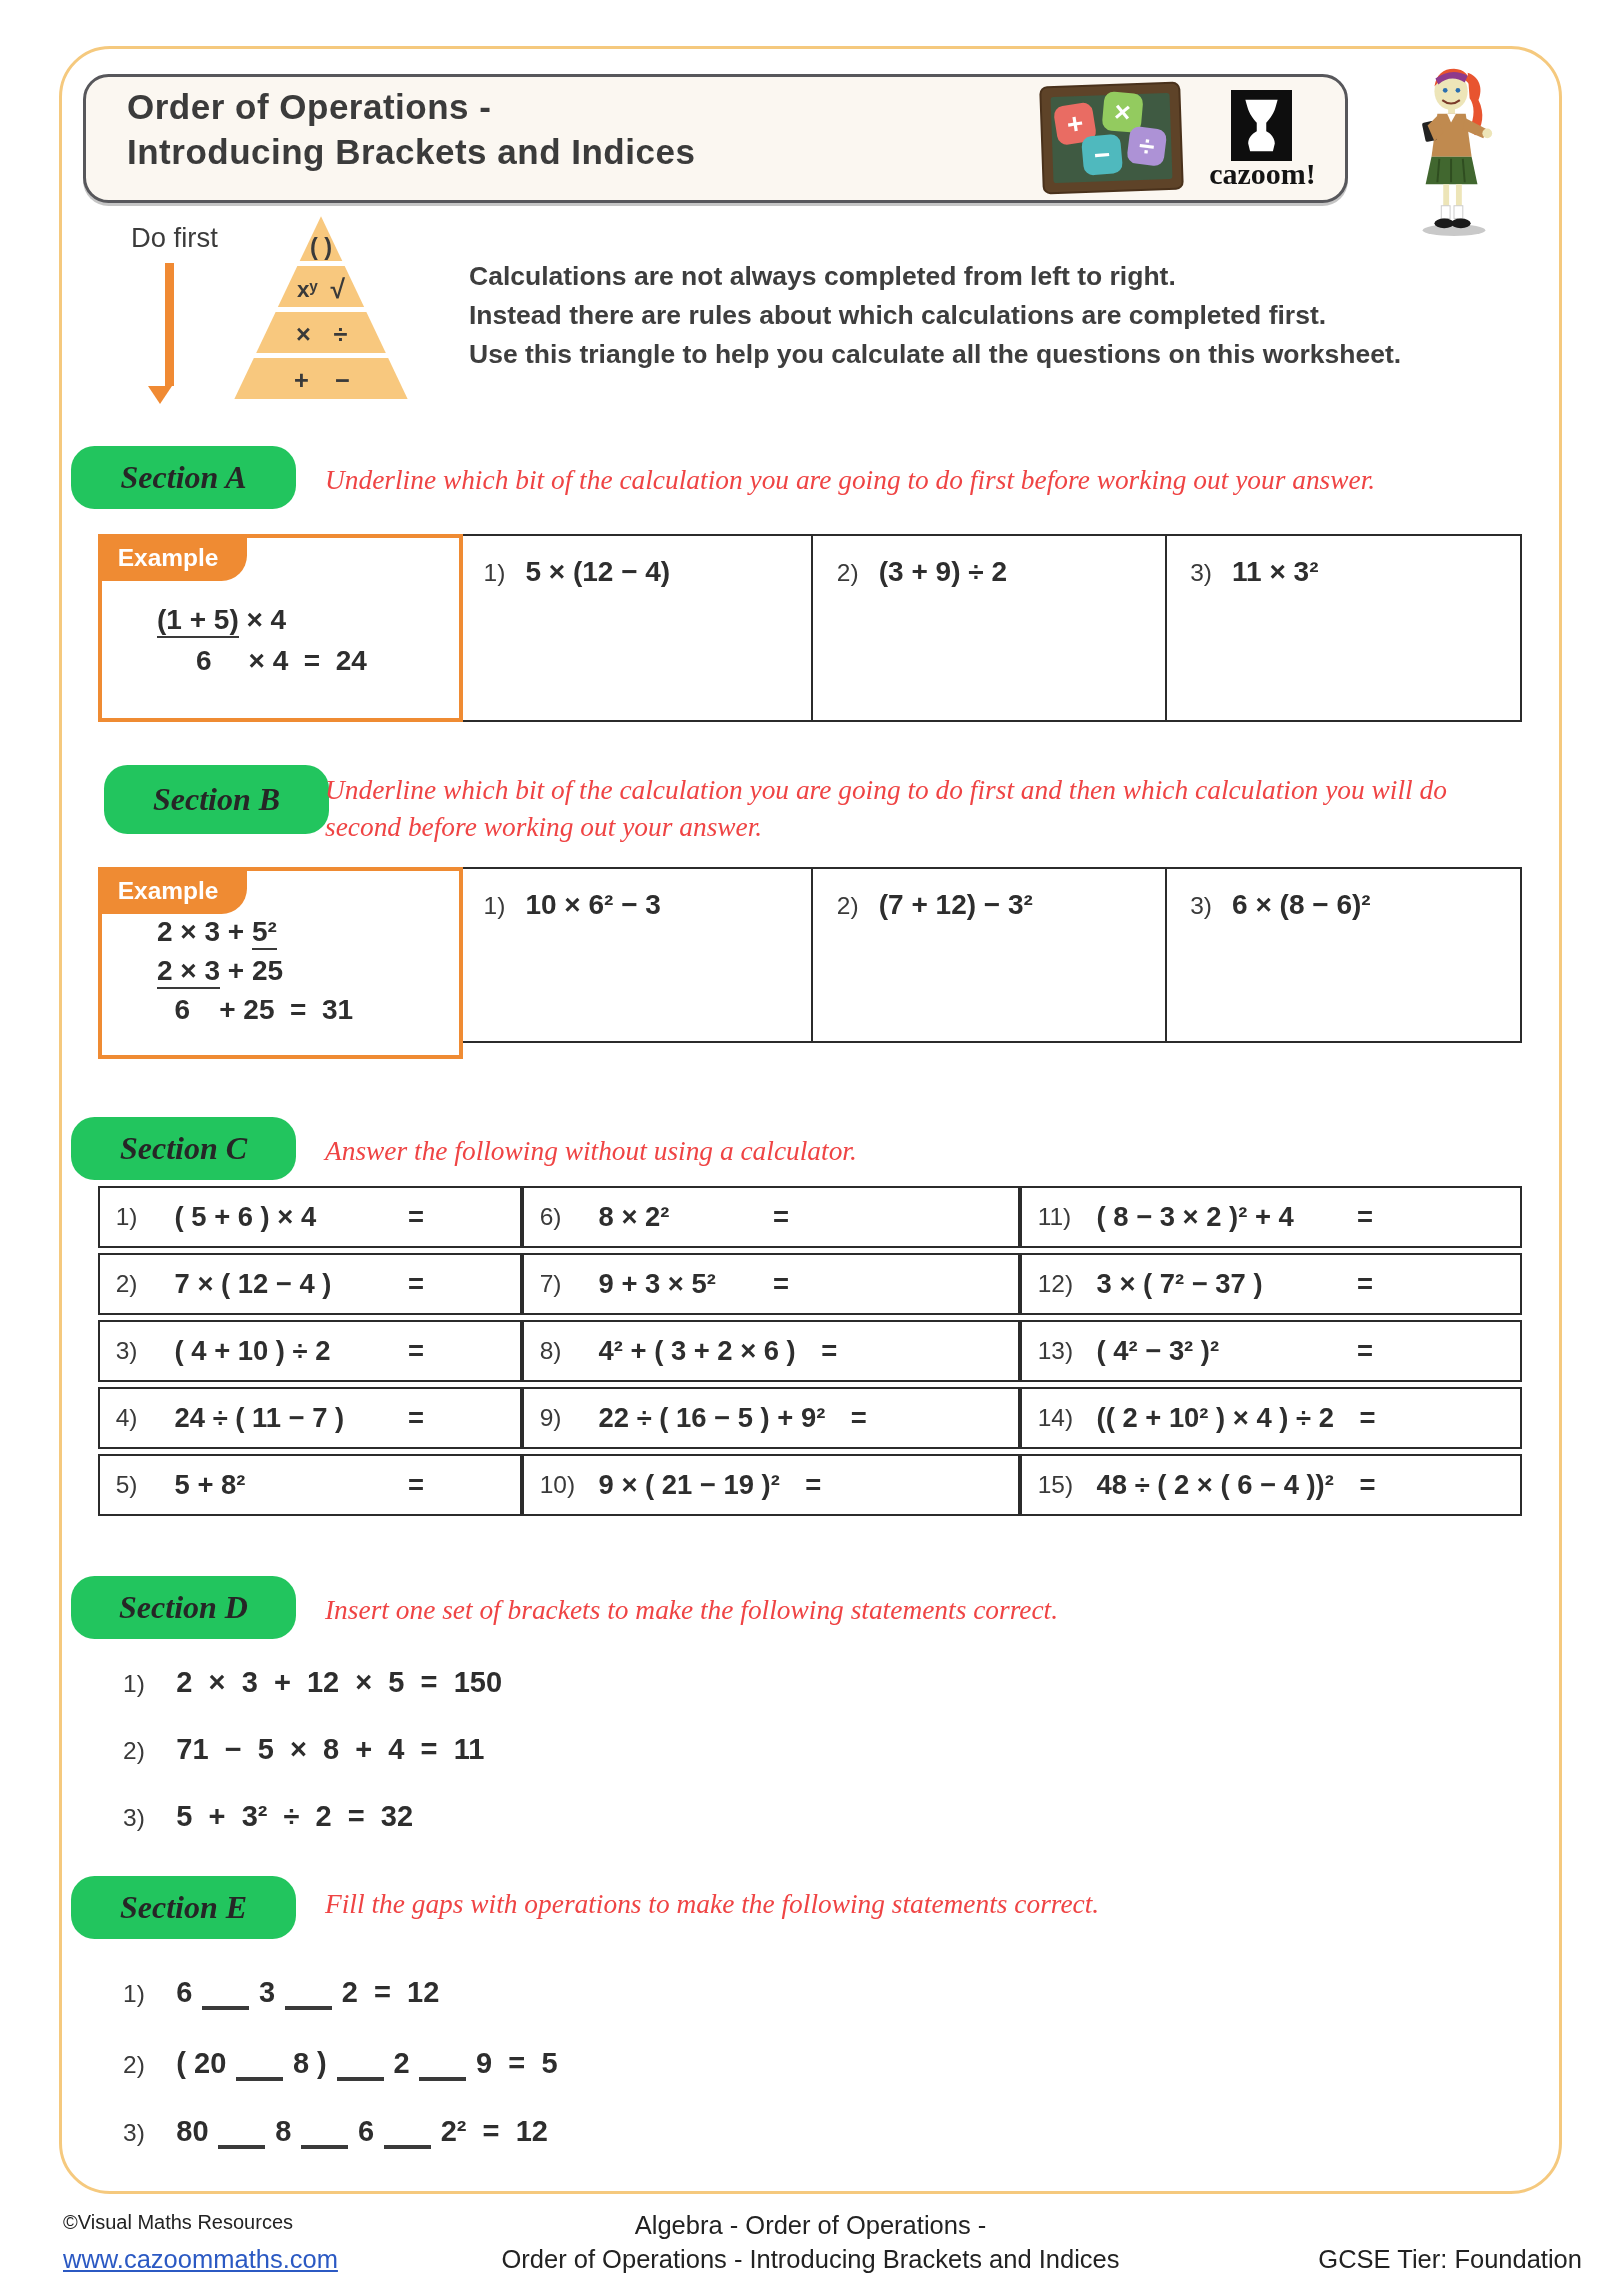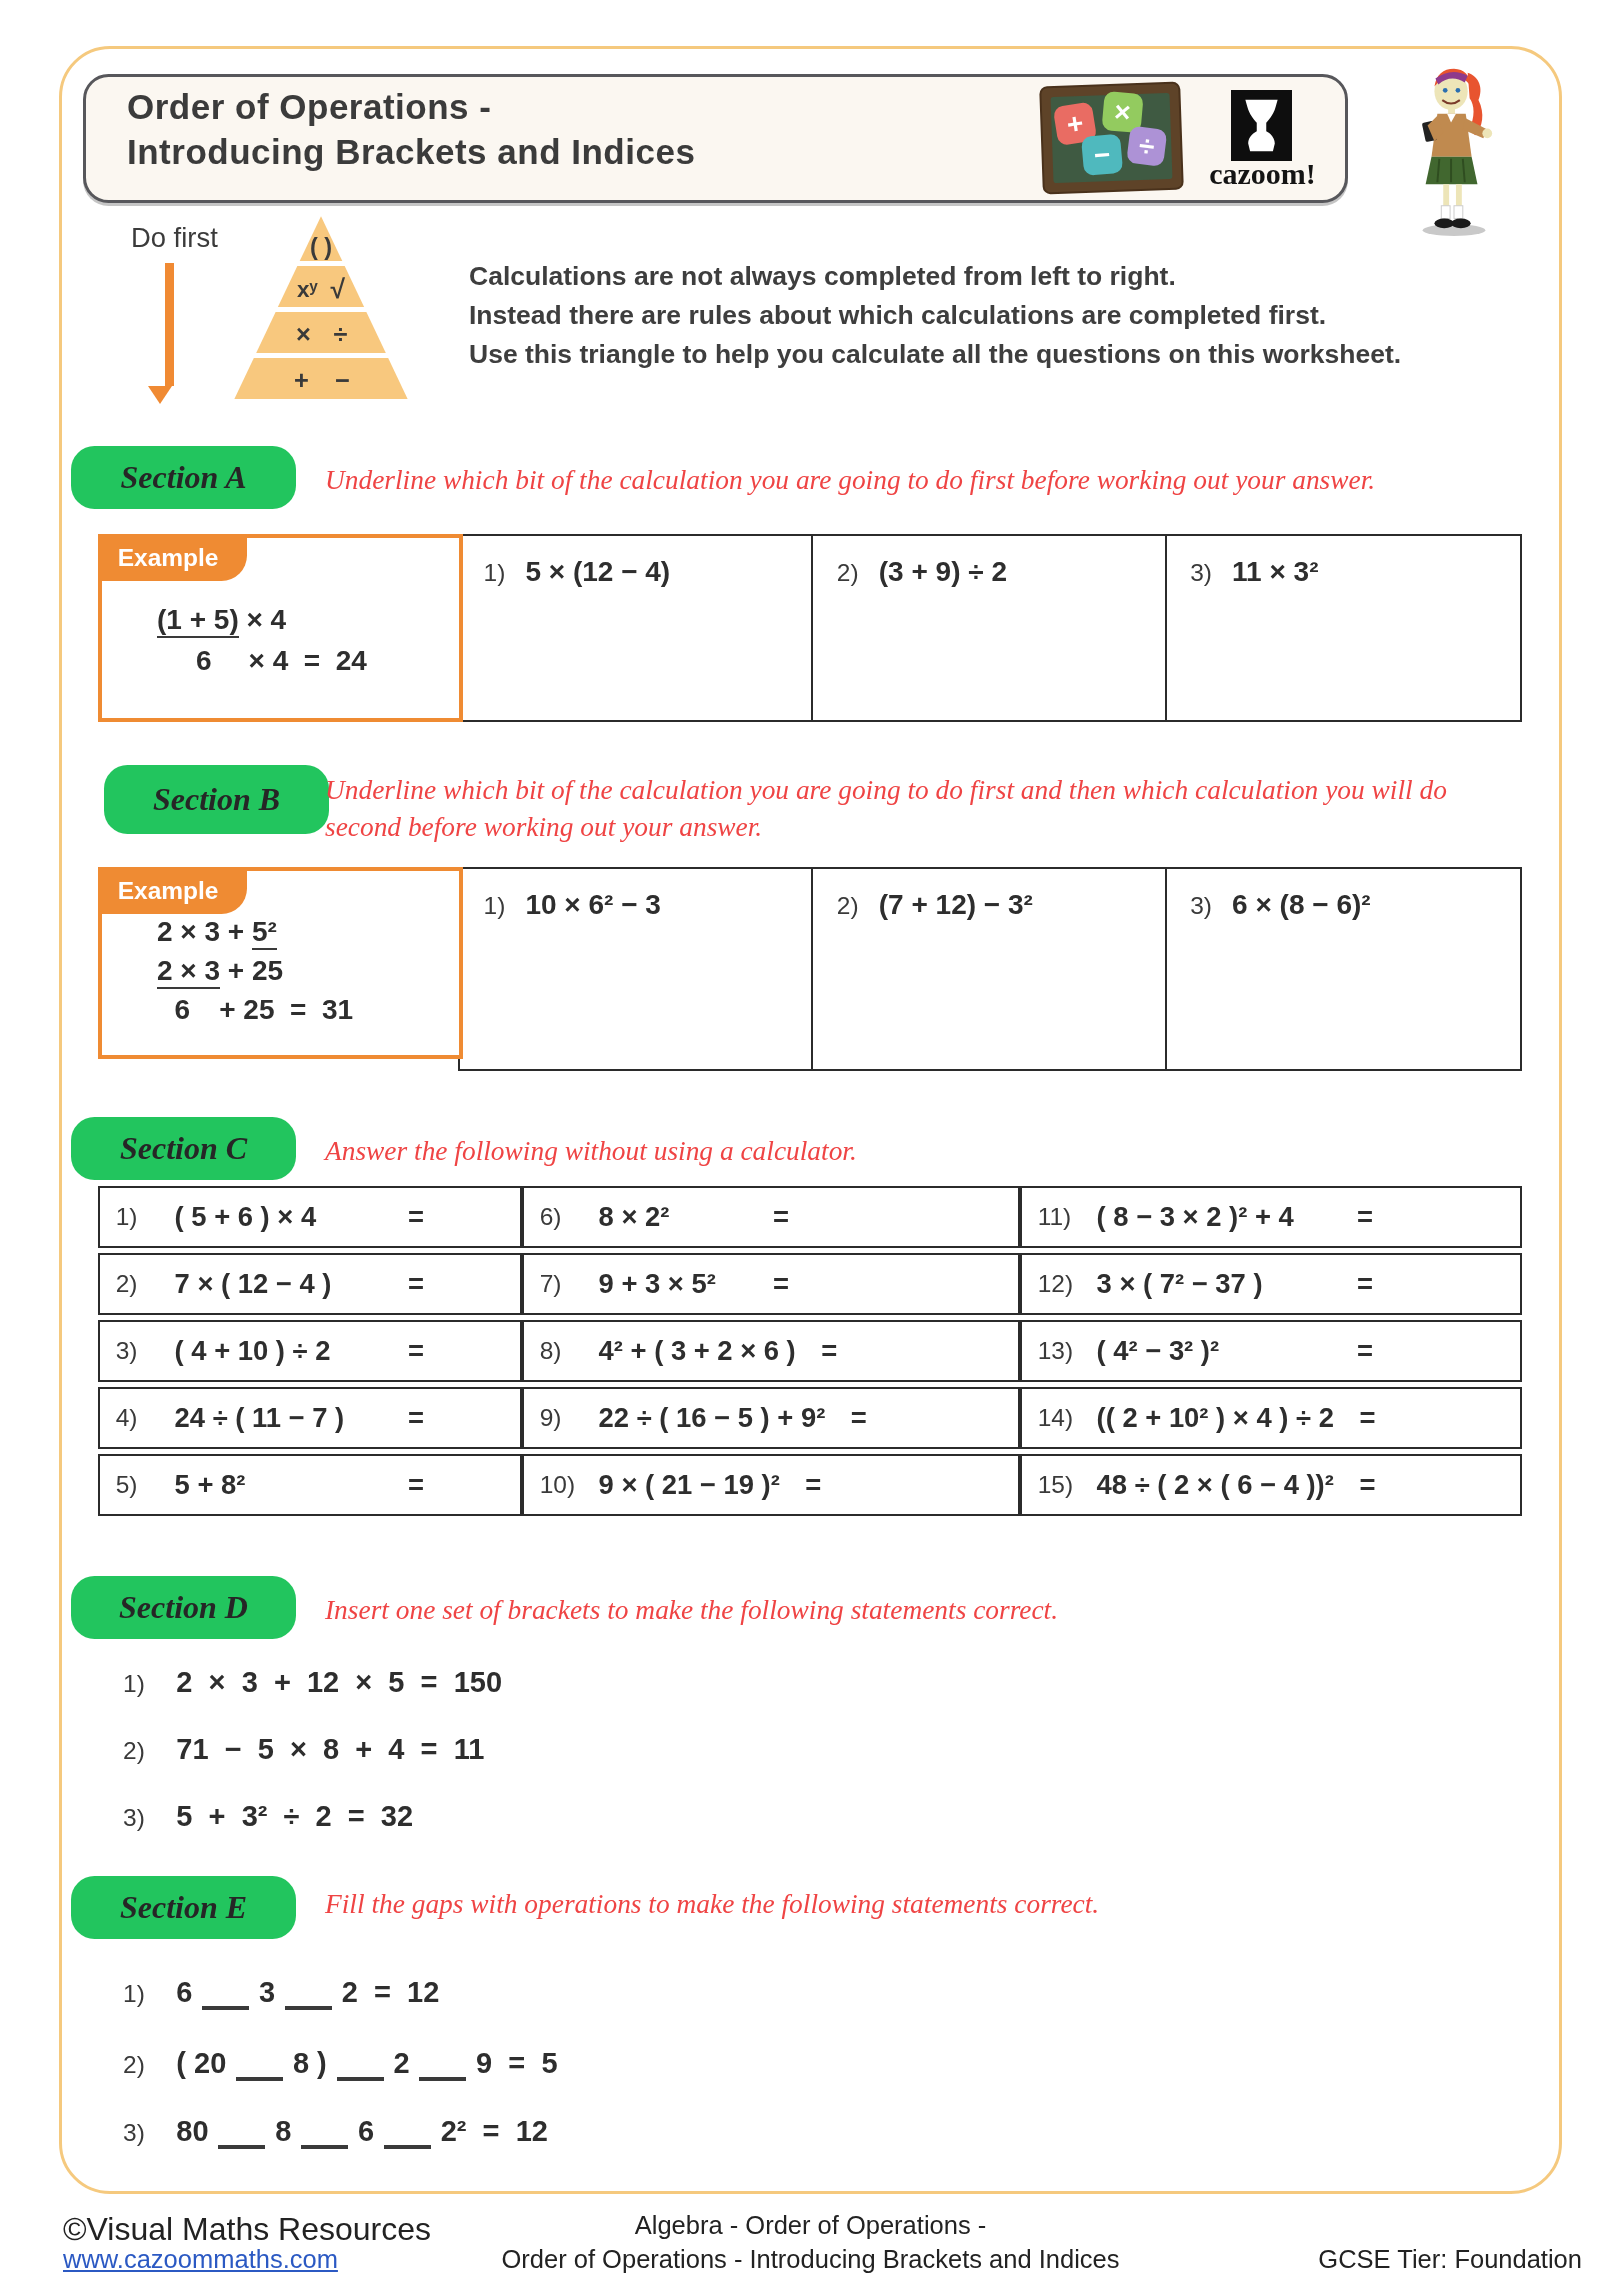--- a/index.html
+++ b/index.html
@@ -74,21 +74,21 @@
 
   
   .de-row{left:123px;font-size:29px;font-weight:bold;color:#2e2e2e;}
   .de-row .qnum{font-weight:normal;}
   .de-row .qexpr{margin-left:23.5px;font-size:29px;}
   .gap{display:inline-block;width:47px;height:29px;border-bottom:4.9px solid #3a3a3a;
        margin:0 9.8px;vertical-align:-7.8px;}
   .eseg{font-size:29px;font-weight:bold;}
 
   
-  .footer-left1{left:63px;top:2211px;font-size:32px;color:#222;}
+  .footer-left1{left:63px;top:2211px;font-size:20px;color:#222;}
   .footer-left2{left:63px;top:2245px;font-size:25.5px;color:#2B59C3;text-decoration:underline;cursor:pointer;}
   .footer-center{left:0;width:1621px;text-align:center;font-size:25.5px;color:#222;}
   .footer-right{right:39px;top:2245px;font-size:25.5px;color:#222;}
 </style>
 </head>
 <body>
 
 <div class="page">
 
   <div class="abs outer-frame"></div>
@@ -197,21 +197,21 @@
 
   <div class="abs example-box" style="top:867px;height:192px;">
     <div class="example-tab">Example</div>
     <div class="ex-body" style="top:41px;line-height:39px;">
       <div><span class="pre">2 × 3 + </span><span class="u pre">5²</span></div>
       <div><span class="u pre">2 × 3</span><span class="pre"> + 25</span></div>
       <div><span class="pre" style="margin-left:17.6px;">6</span><span class="pre" style="margin-left:29px;">+ 25  =  31</span></div>
     </div>
   </div>
 
-  <div class="abs qtable" style="top:867px;height:204px;">
+  <div class="abs qtable" style="top:867px;height:176px;">
     <div class="qcell">
       <span class="qnum">1)</span>
       <span class="qexpr pre">10 × 6² − 3</span>
     </div>
     <div class="qcell">
       <span class="qnum">2)</span>
       <span class="qexpr pre">(7 + 12) − 3²</span>
     </div>
     <div class="qcell">
       <span class="qnum">3)</span>

